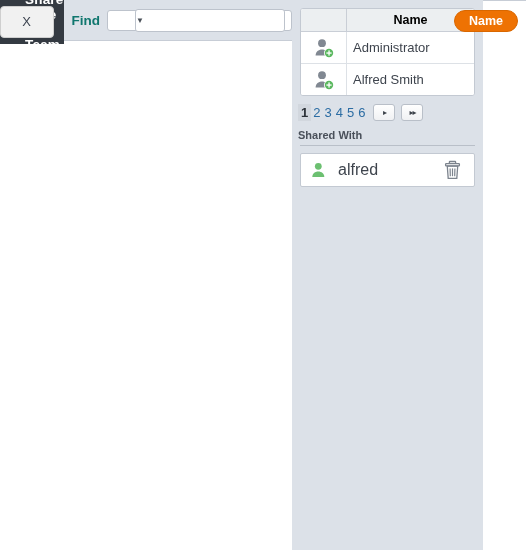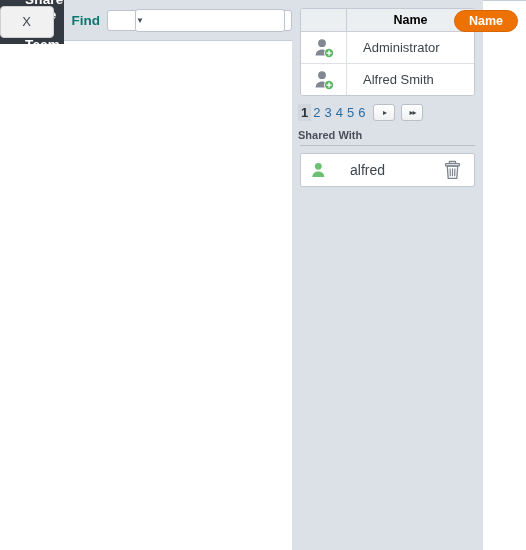--- a/index.html
+++ b/index.html
@@ -158,21 +158,21 @@
     color: #3e444d;
     background: #ffffff;
   }
   table.people tr:last-child td { border-bottom: none; }
   table.people td.icon-col {
     width: 45px;
     border-right: 1px solid #dde1e6;
     text-align: center;
     vertical-align: middle;
   }
-  table.people td.name-col { padding-left: 16px; }
+  table.people td.name-col { padding-left: 6px; }
 
   .person-icon { display: inline-block; vertical-align: middle; line-height: 0; }
 
   
   .pager {
     display: flex;
     align-items: center;
     height: 24px;
     margin: 4px 0 0 6px;
     gap: 0;
@@ -227,23 +227,23 @@
     background: #ffffff;
   }
   .shared-row {
     height: 32px;
     display: flex;
     align-items: center;
     position: relative;
     padding-left: 10px;
   }
   .shared-name {
-    font-size: 14px;
+    font-size: 16px;
     color: #3e444d;
-    margin-left: 24px;
+    margin-left: 12px;
   }
   .trash-btn {
     position: absolute;
     right: 12px;
     top: 6px;
     width: 20px;
     height: 20px;
     background: none;
     border: none;
     padding: 0;

